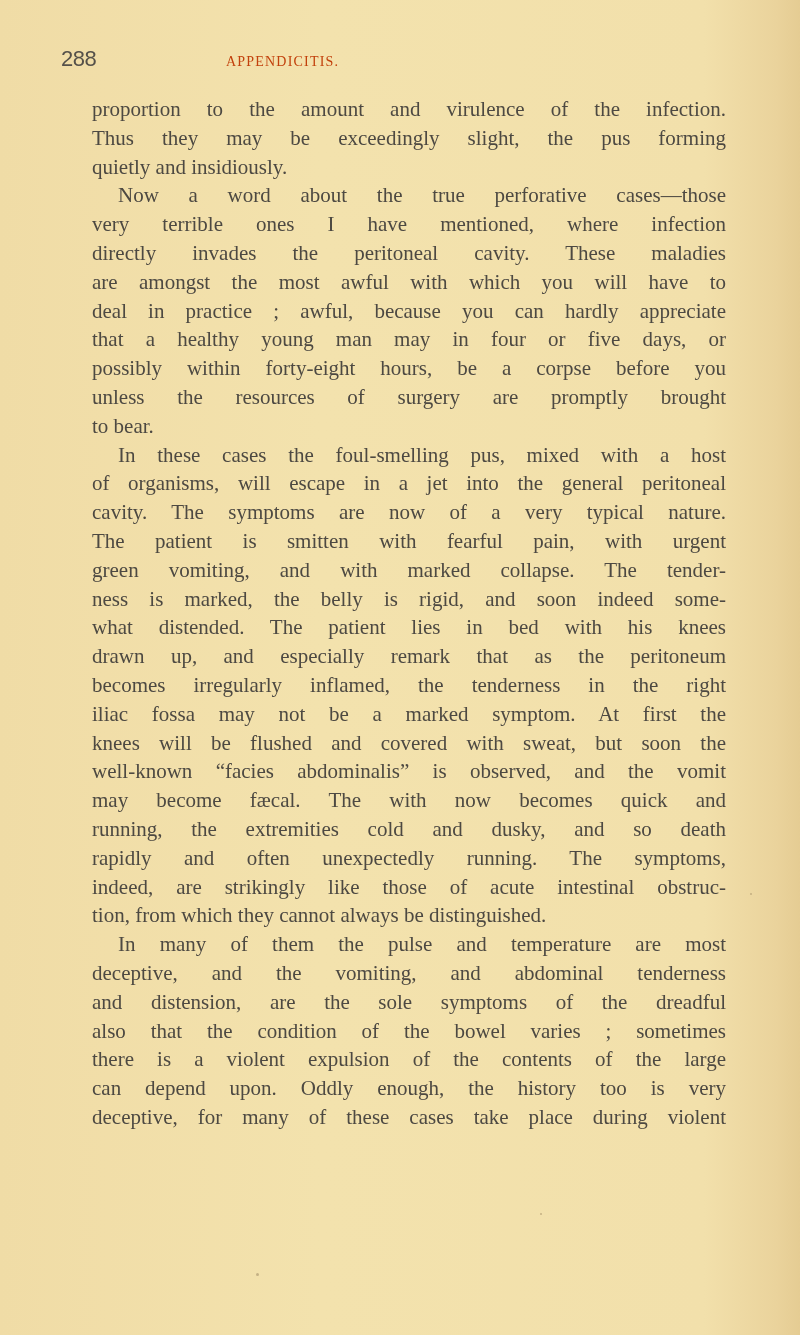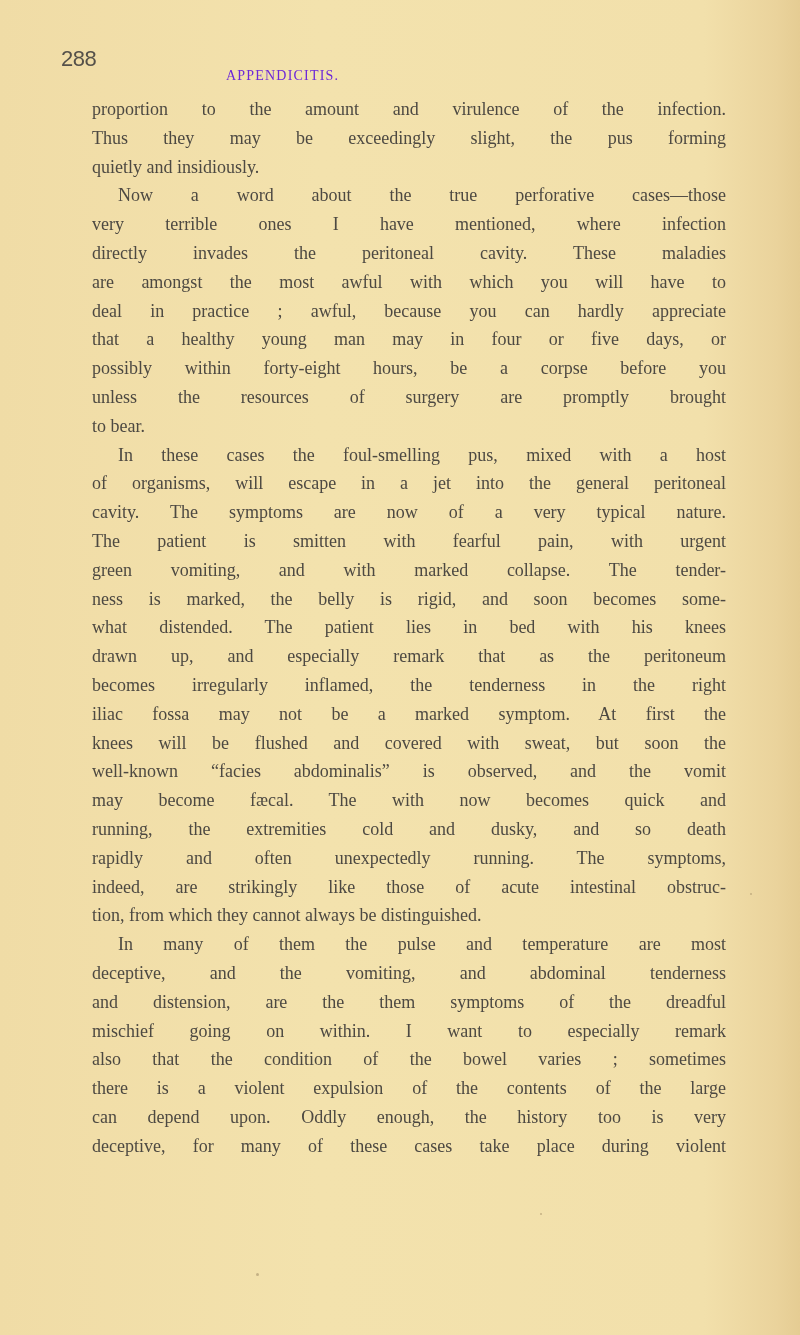--- a/index.html
+++ b/index.html
@@ -35,38 +35,38 @@
       left: 61px;
       top: 0;
       font-family: Liberation Sans, sans-serif;
       font-size: 22px;
       color: #55514a;
       letter-spacing: -0.5px;
     }
     .running-title {
       position: absolute;
       left: 226px;
-      top: 22px;
+      top: 8px;
       font-family: "Liberation Serif", serif;
       font-size: 14px;
       letter-spacing: 1.2px;
-      color: #6d28d9;
+      color: #c2410c;
     }
     .body-text {
       position: absolute;
       left: 92px;
       top: 95px;
       width: 634px;
     }
     .line {
       display: block;
       height: 28.8px;
       line-height: 28.8px;
       font-family: "Liberation Serif", serif;
-      font-size: 18px;
+      font-size: 21px;
       white-space: nowrap;
       text-align: justify;
       text-align-last: justify;
       color: #4d4942;
     }
     .line.last {
       text-align-last: left;
     }
     .line.indent {
       padding-left: 26px;
@@ -101,36 +101,35 @@
       <span class="line">deal in practice ; awful, because you can hardly appreciate</span>
       <span class="line">that a healthy young man may in four or five days, or</span>
       <span class="line">possibly within forty-eight hours, be a corpse before you</span>
       <span class="line">unless the resources of surgery are promptly brought</span>
       <span class="line last">to bear.</span>
       <span class="line indent">In these cases the foul-smelling pus, mixed with a host</span>
       <span class="line">of organisms, will escape in a jet into the general peritoneal</span>
       <span class="line">cavity. The symptoms are now of a very typical nature.</span>
       <span class="line">The patient is smitten with fearful pain, with urgent</span>
       <span class="line">green vomiting, and with marked collapse. The tender-</span>
-      <span class="line">ness is marked, the belly is rigid, and soon becomes some-</span>
+      <span class="line">ness is marked, the belly is rigid, and soon indeed some-</span>
       <span class="line">what distended. The patient lies in bed with his knees</span>
       <span class="line">drawn up, and especially remark that as the peritoneum</span>
       <span class="line">becomes irregularly inflamed, the tenderness in the right</span>
       <span class="line">iliac fossa may not be a marked symptom. At first the</span>
       <span class="line">knees will be flushed and covered with sweat, but soon the</span>
       <span class="line">well-known “facies abdominalis” is observed, and the vomit</span>
       <span class="line">may become fæcal. The with now becomes quick and</span>
       <span class="line">running, the extremities cold and dusky, and so death</span>
       <span class="line">rapidly and often unexpectedly running. The symptoms,</span>
       <span class="line">indeed, are strikingly like those of acute intestinal obstruc-</span>
       <span class="line last">tion, from which they cannot always be distinguished.</span>
       <span class="line indent">In many of them the pulse and temperature are most</span>
       <span class="line">deceptive, and the vomiting, and abdominal tenderness</span>
-      <span class="line">and distension, are the them symptoms of the dreadful</span>
-      <span class="line">mischief going on within. I want to especially remark</span>
+      <span class="line">and distension, are the sole symptoms of the dreadful</span>
       <span class="line">also that the condition of the bowel varies ; sometimes</span>
       <span class="line">there is a violent expulsion of the contents of the large</span>
       <span class="line">can depend upon. Oddly enough, the history too is very</span>
       <span class="line">deceptive, for many of these cases take place during violent</span>
     </div>
 
   <span class="speck" style="left:256px;top:1273px;"></span>
   <span class="speck" style="left:540px;top:1213px;width:2px;height:2px;"></span>
   <span class="speck" style="left:750px;top:893px;width:2px;height:2px;"></span>
 </div>

